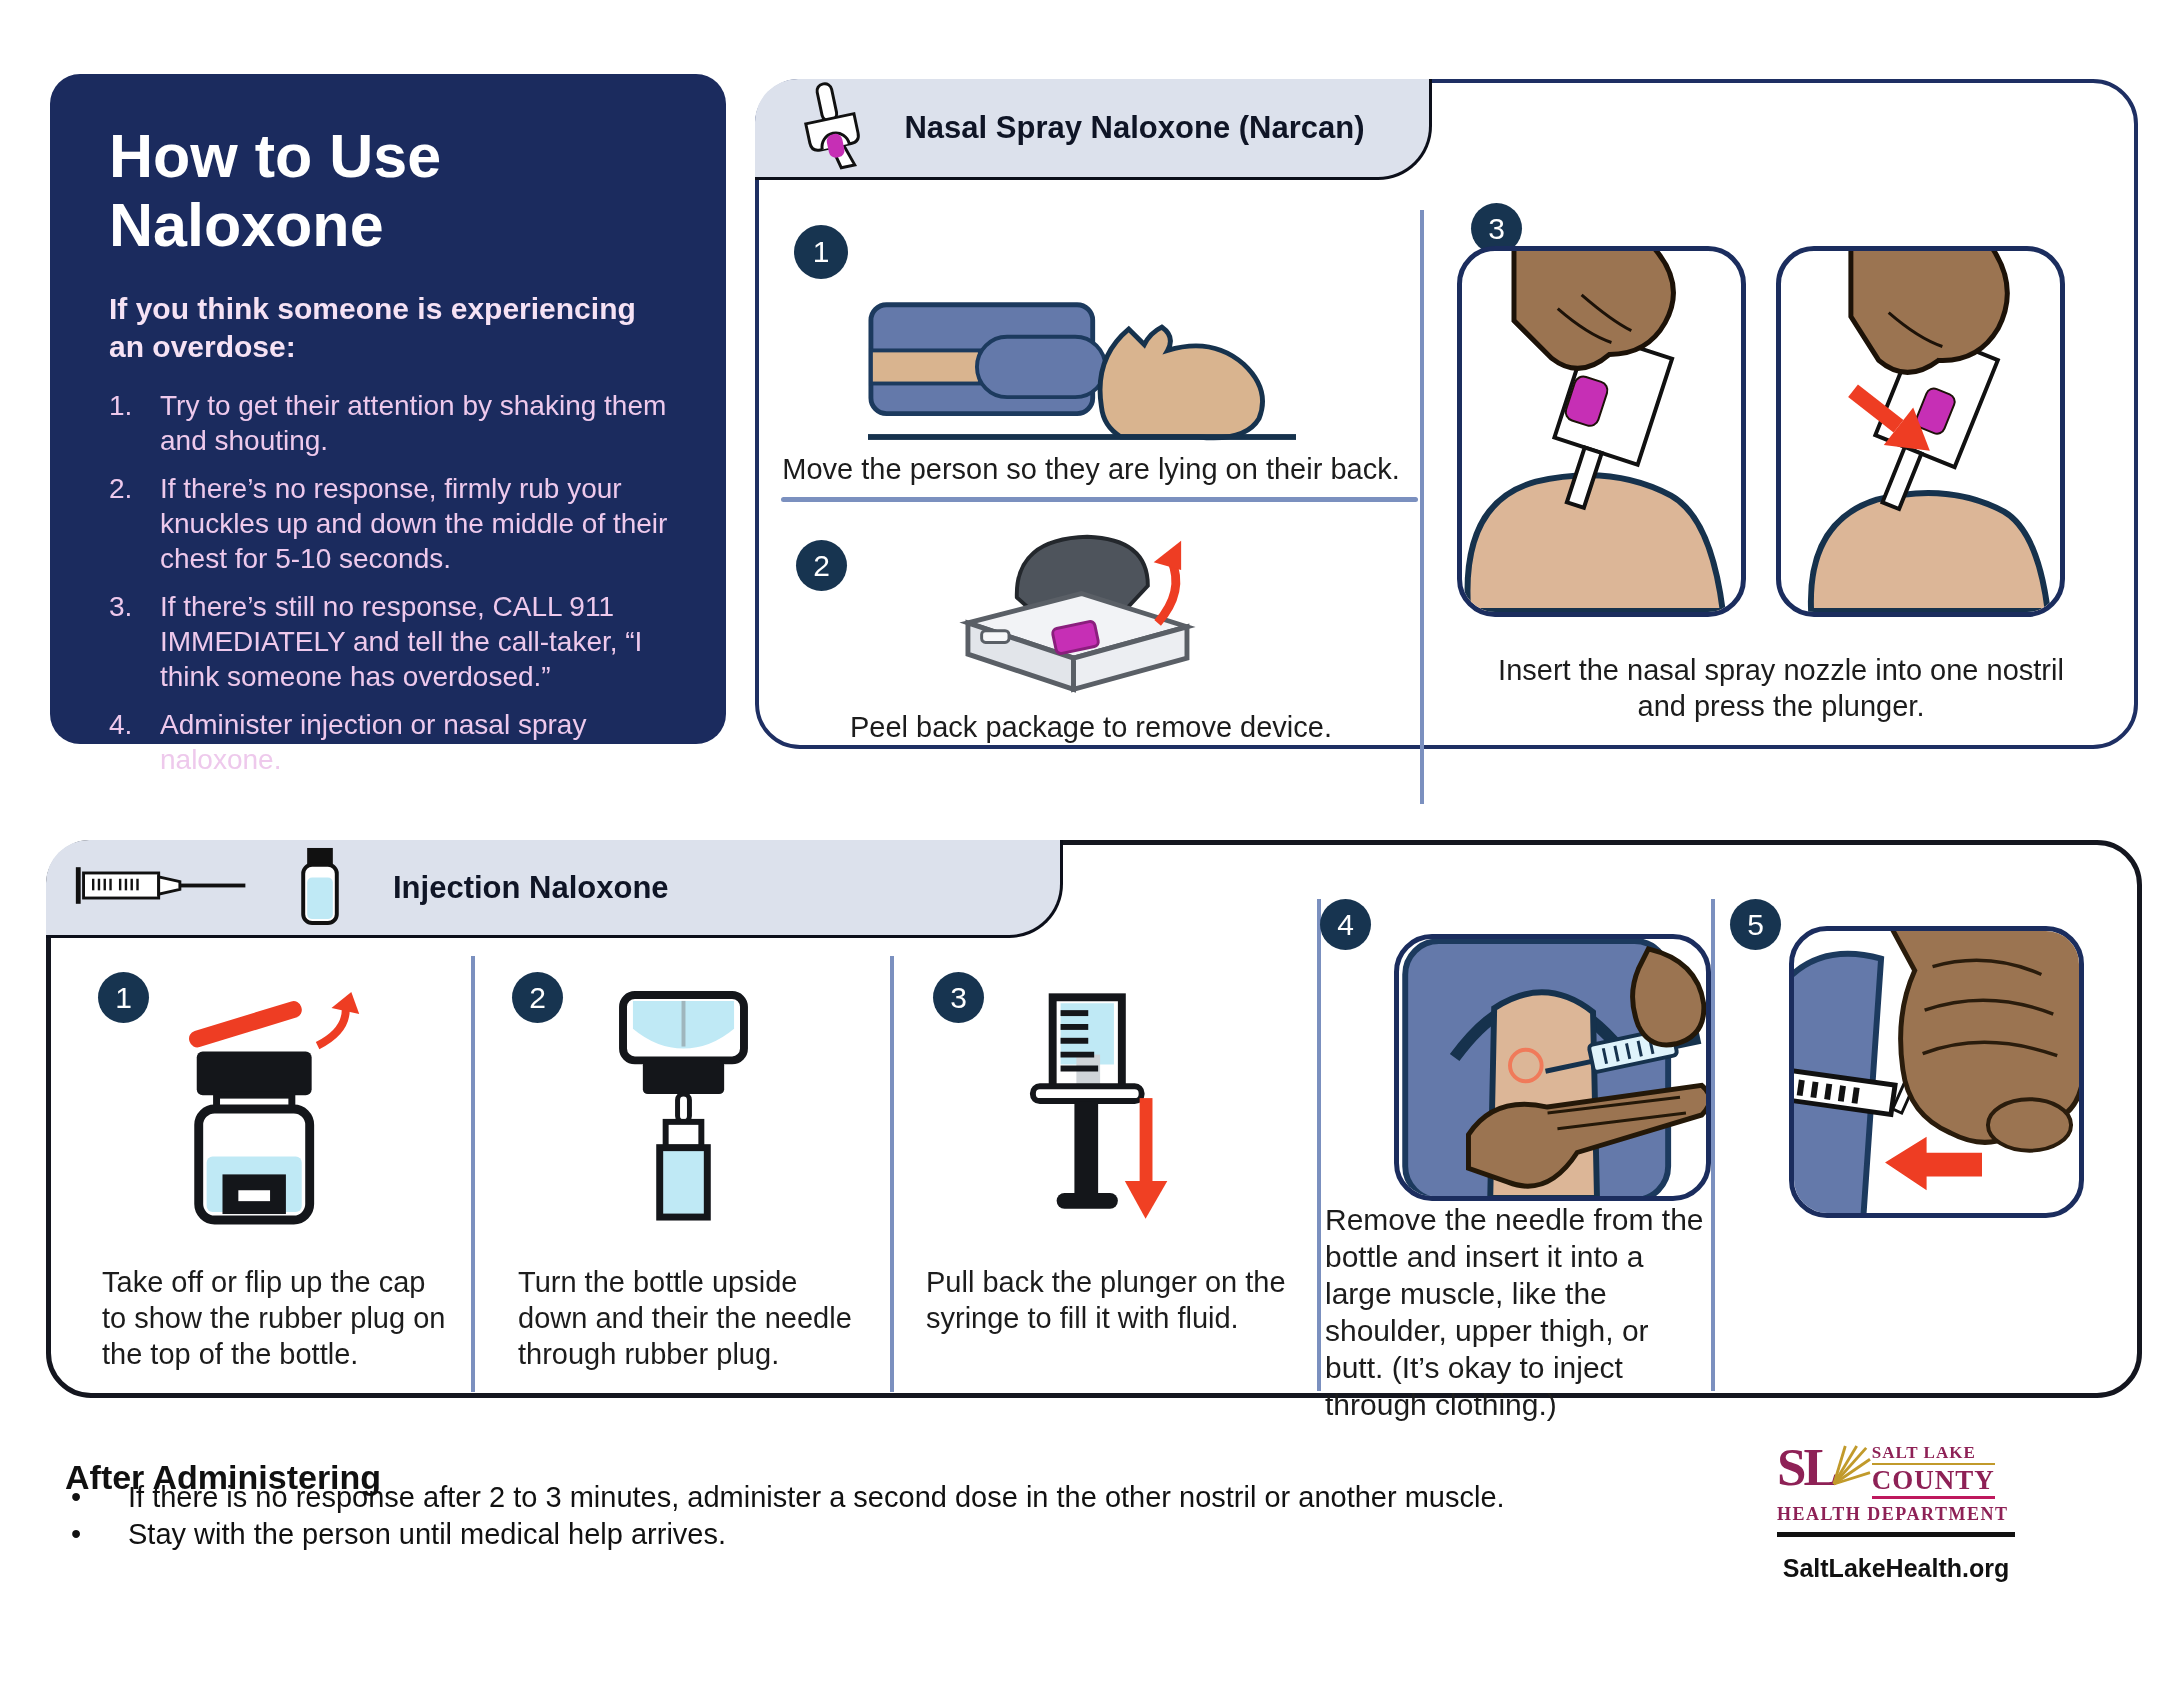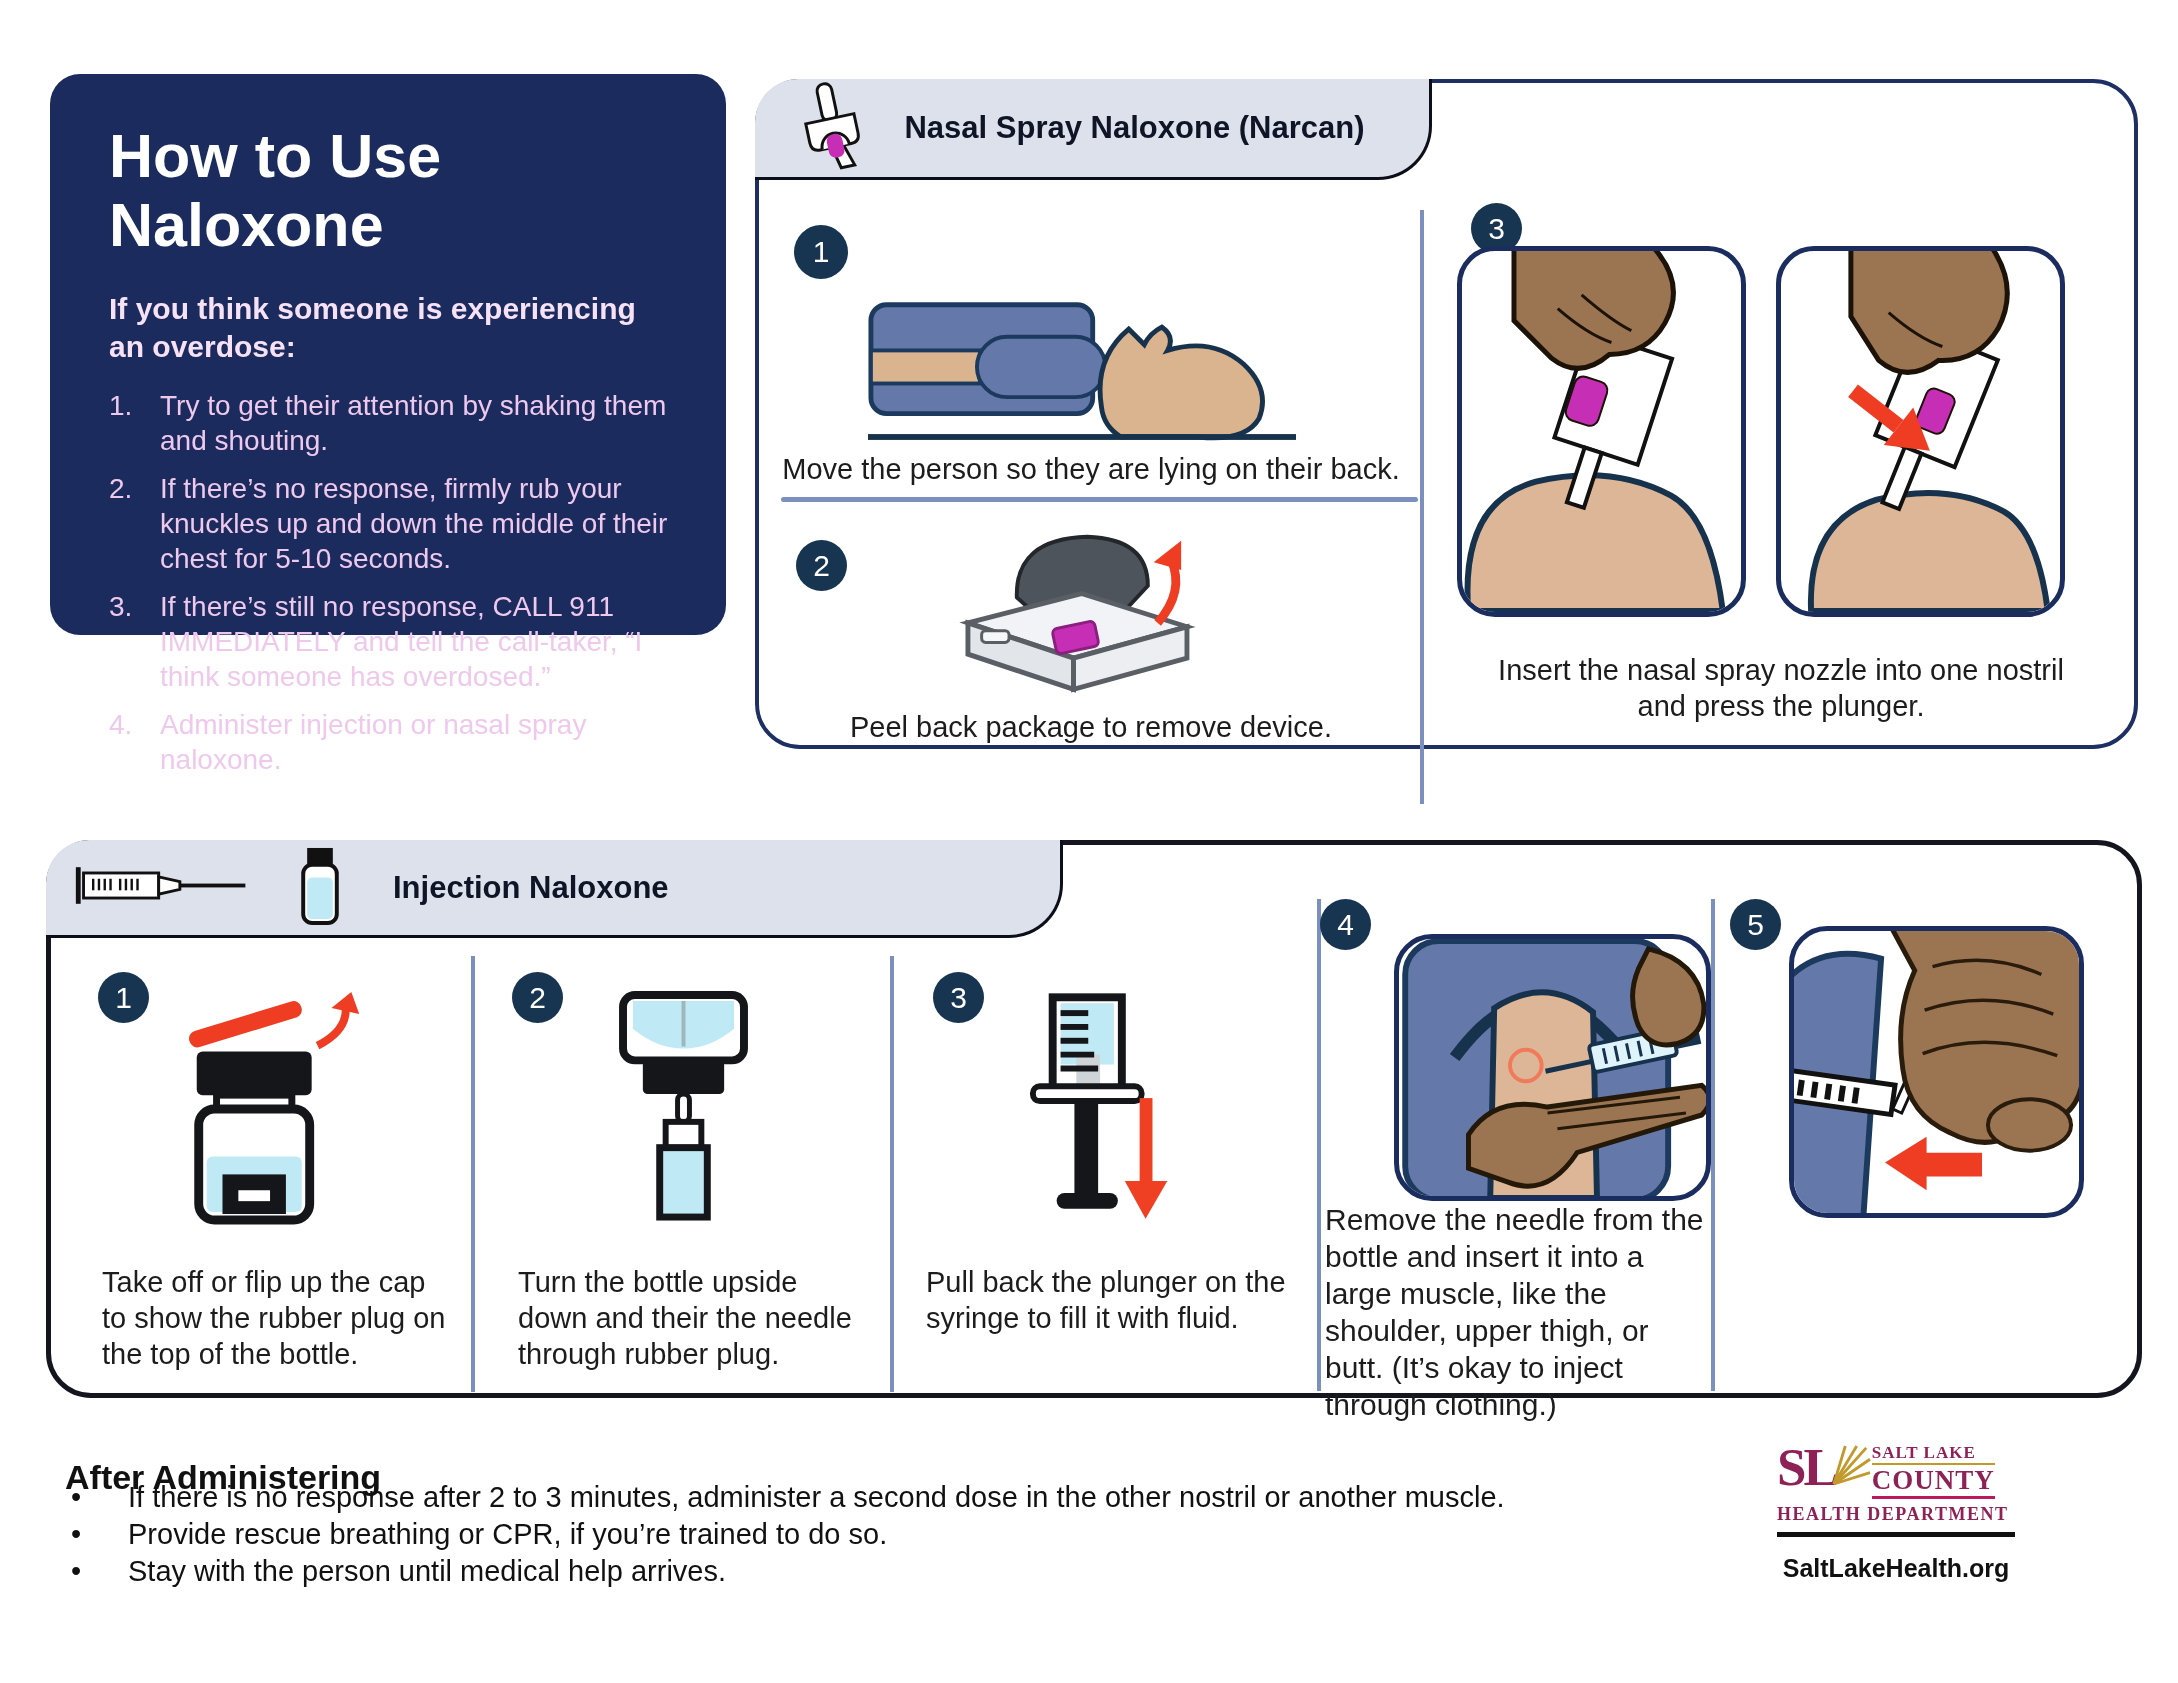--- a/index.html
+++ b/index.html
@@ -1,20 +1,20 @@
 <!DOCTYPE html>
 <html><head>
 <meta charset="utf-8">
 <style>
   html,body{margin:0;padding:0;background:#ffffff;}
   .poster{position:relative;width:2178px;height:1683px;background:#ffffff;
           font-family:"Liberation Sans",sans-serif;color:#1c1c1c;overflow:hidden;}
 
   
-  .left-panel{position:absolute;left:50px;top:74px;width:676px;height:561px;
+  .left-panel{position:absolute;left:50px;top:74px;width:676px;height:670px;
               background:#1b2b5e;border-radius:30px;box-sizing:border-box;
               padding:48px 42px 0 59px;}
   .left-panel h1{margin:0;font-size:61px;line-height:69px;font-weight:bold;color:#ffffff;max-width:515px;}
   .left-panel .intro{margin:30px 0 0 0;font-size:30px;line-height:38px;font-weight:bold;color:#f6e2f4;max-width:554px;}
   .left-list{margin:22px 0 0 0;padding:0;list-style:none;}
   .left-list li{display:flex;margin-bottom:13px;font-size:28px;line-height:35px;color:#eec9ec;}
   .left-list .num{flex:0 0 51px;}
   .left-list .txt{flex:1;}
 
   
@@ -314,21 +314,20 @@
         <path d="M140 36 Q196 20 250 44 M132 80 Q196 58 262 84 M130 124 Q192 100 266 126" stroke="#2a1c0c" stroke-width="3.5" fill="none"></path>
         <ellipse cx="238" cy="196" rx="42" ry="26" fill="#9b7451" stroke="#2a1c0c" stroke-width="4"></ellipse>
         <polygon points="92,234 134,208 134,224 190,224 190,248 134,248 134,262" fill="#ee3d23"></polygon>
       </svg>
     </div>
   </section>
 
   <h2 class="after-title">After Administering</h2>
   <ul class="after-list">
     <li>If there is no response after 2 to 3 minutes, administer a second dose in the other nostril or another muscle.</li>
-    <li>Provide rescue breathing or CPR, if you’re trained to do so.</li>
     <li>Stay with the person until medical help arrives.</li>
   </ul>
 
   <div class="logo-block">
     <div class="logo-row">
       <span class="logo-sl">SL</span>
       <span class="logo-rays">
         <svg width="38" height="44" viewBox="0 0 40 44">
           <g stroke="#c19a2b" stroke-width="3">
             <line x1="2" y1="42" x2="36" y2="4"></line>

